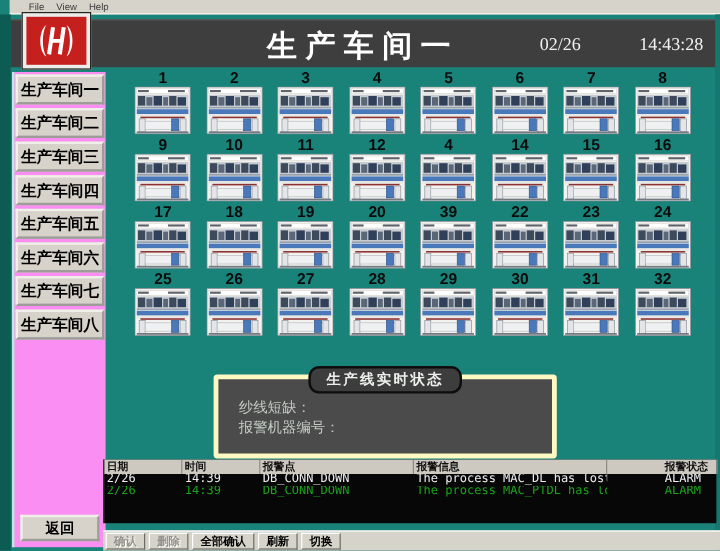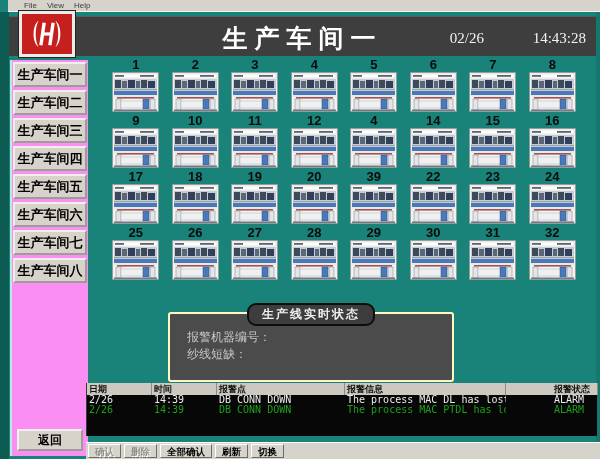--- a/index.html
+++ b/index.html
@@ -64,22 +64,22 @@
   .machine-grid {
     position:absolute; left:106px; top:58px; width:476px;
     display:grid; grid-template-columns:repeat(8, 1fr); row-gap:2px;
   }
   .machine-cell { height:54px; display:flex; flex-direction:column; align-items:center; cursor:pointer; }
   .machine-num { height:14px; line-height:14px; font-size:13px; font-weight:bold; color:#0b0b0b; }
   .machine-cell svg { display:block; }
 
   
   .status-panel {
-    position:absolute; left:168px; top:312px; width:286px; height:70px;
-    background:#4b4b4b; border:2px solid #fef9c3; border-radius:3px;
+    position:absolute; left:178px; top:312px; width:286px; height:70px;
+    background:#4b4b4b; border:4px solid #fef9c3; border-radius:3px;
   }
   .status-tab {
     position:absolute; left:50%; top:-11px; transform:translateX(-50%);
     background:#3d3d3d; border:2px solid #0d0d0d; border-radius:9px;
     padding:1px 13px; white-space:nowrap;
     color:#ecf0ec; font-size:12px; font-weight:bold; letter-spacing:2px;
   }
   .status-lines { padding:15px 0 0 17px; color:#c5cbc5; font-size:12px; line-height:17px; }
 
   
@@ -1018,22 +1018,22 @@
         <rect x="31" y="27" width="6" height="10" fill="#4a79bb" stroke="#2d4f80" stroke-width="0.5"></rect>
         <rect x="2" y="37.5" width="43" height="1.5" fill="#737a82"></rect>
       </svg>
     </span>
   </div>
   </div>
 
 <div class="status-panel">
   <div class="status-tab">生产线实时状态</div>
   <div class="status-lines">
+    <div>纱线短缺：</div>
     <div>报警机器编号：</div>
-    <div>纱线短缺：</div>
   </div>
 </div>
 
 <div class="alarm-table">
   <div class="thead">
     <span class="c0">日期</span>
     <span class="c1">时间</span>
     <span class="c2">报警点</span>
     <span class="c3">报警信息</span>
     <span class="c4">报警状态</span>

